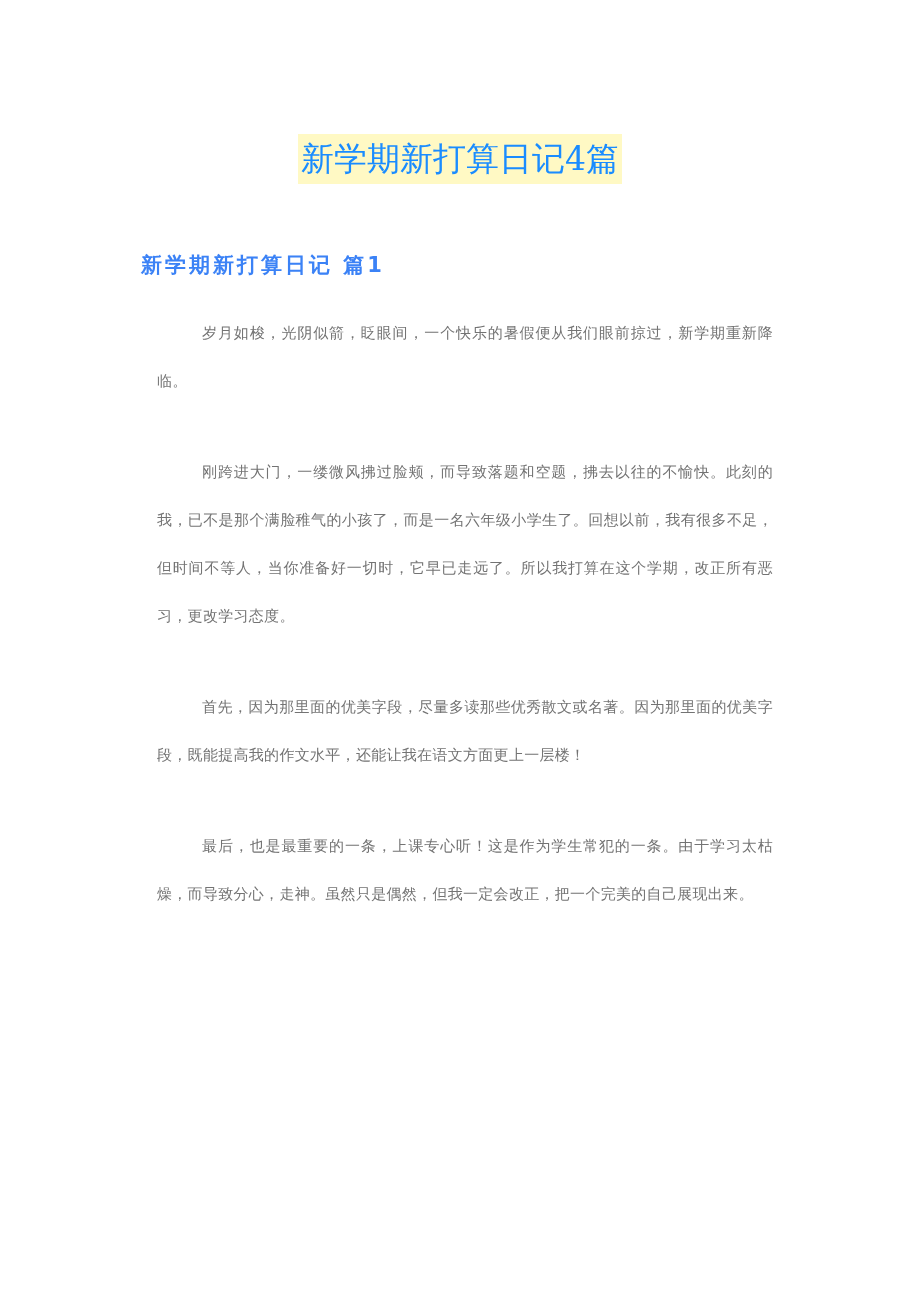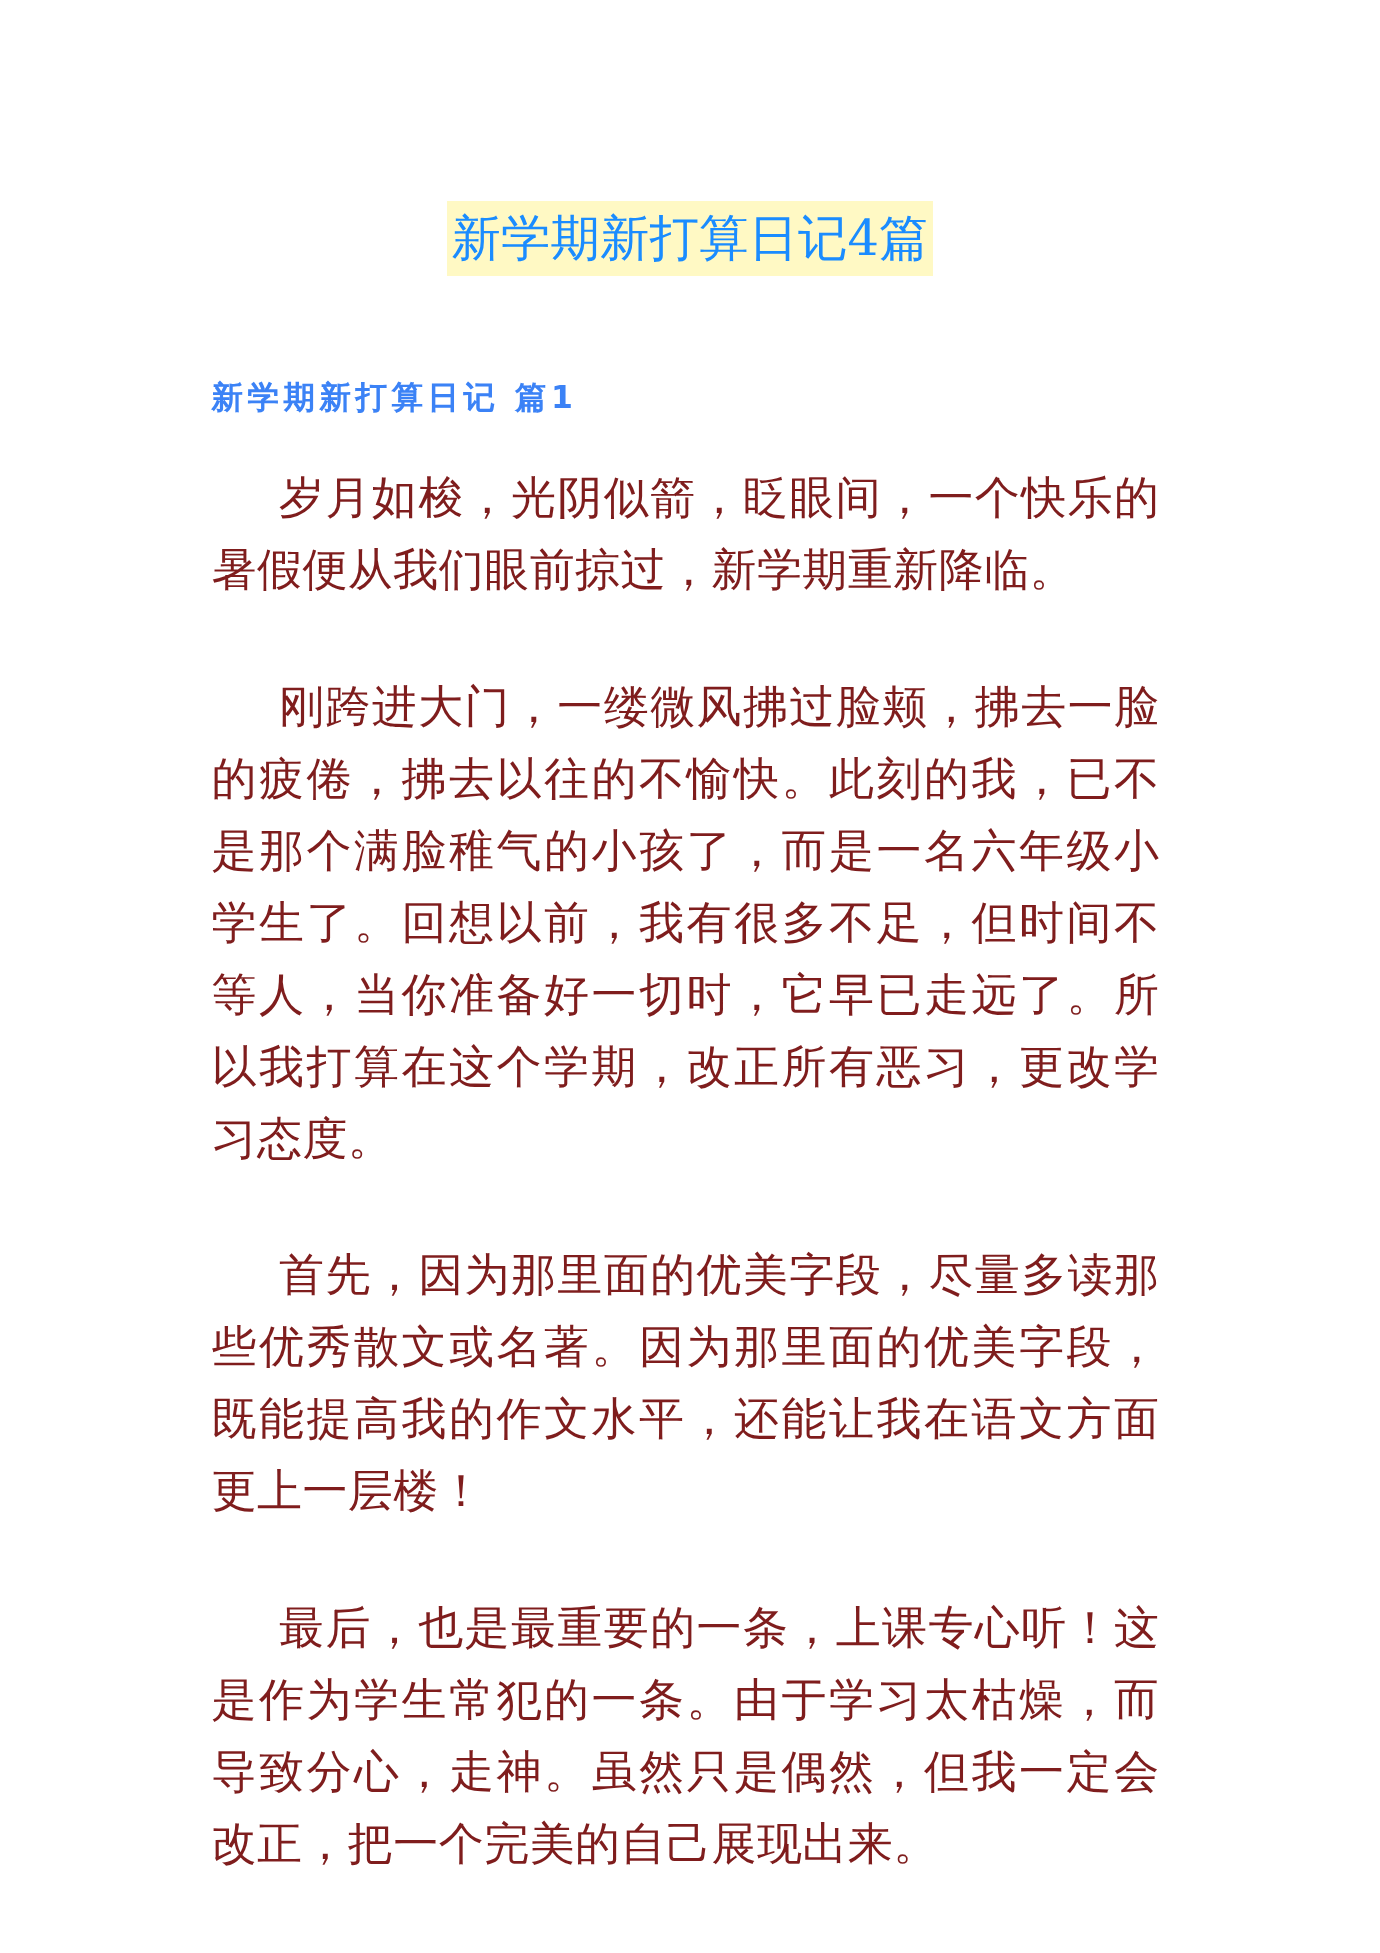--- a/index.html
+++ b/index.html
@@ -50,39 +50,39 @@
       letter-spacing: 3px;
       font-family: "DejaVu Sans", "Liberation Sans", sans-serif;
     }
     .body-text {
       position: absolute;
       left: 141px;
       top: 309px;
       width: 632px;
     }
     .para {
-      font-size: 30px;
+      font-size: 15px;
       line-height: 48px;
-      margin: 0 0 43px 0;
+      margin: 0 0 43px 16px;
       text-indent: 45px;
       text-align: justify;
       text-align-last: left;
-      color: #7f1d1d;
+      color: #737373;
       letter-spacing: 0.3px;
     }
   </style>
 </head>
 <body>
 
 <div class="page">
   <div class="title-wrap">
     <span class="title">新学期新打算日记4篇</span>
   </div>
 
   <div class="section-heading">新学期新打算日记 篇1</div>
 
   <div class="body-text">
     <p class="para">岁月如梭，光阴似箭，眨眼间，一个快乐的暑假便从我们眼前掠过，新学期重新降临。</p>
-    <p class="para">刚跨进大门，一缕微风拂过脸颊，拂去一脸的疲倦，拂去以往的不愉快。此刻的我，已不是那个满脸稚气的小孩了，而是一名六年级小学生了。回想以前，我有很多不足，但时间不等人，当你准备好一切时，它早已走远了。所以我打算在这个学期，改正所有恶习，更改学习态度。</p>
+    <p class="para">刚跨进大门，一缕微风拂过脸颊，而导致落题和空题，拂去以往的不愉快。此刻的我，已不是那个满脸稚气的小孩了，而是一名六年级小学生了。回想以前，我有很多不足，但时间不等人，当你准备好一切时，它早已走远了。所以我打算在这个学期，改正所有恶习，更改学习态度。</p>
     <p class="para">首先，因为那里面的优美字段，尽量多读那些优秀散文或名著。因为那里面的优美字段，既能提高我的作文水平，还能让我在语文方面更上一层楼！</p>
     <p class="para">最后，也是最重要的一条，上课专心听！这是作为学生常犯的一条。由于学习太枯燥，而导致分心，走神。虽然只是偶然，但我一定会改正，把一个完美的自己展现出来。</p>
   </div>
 </div>
 
 </body></html>

